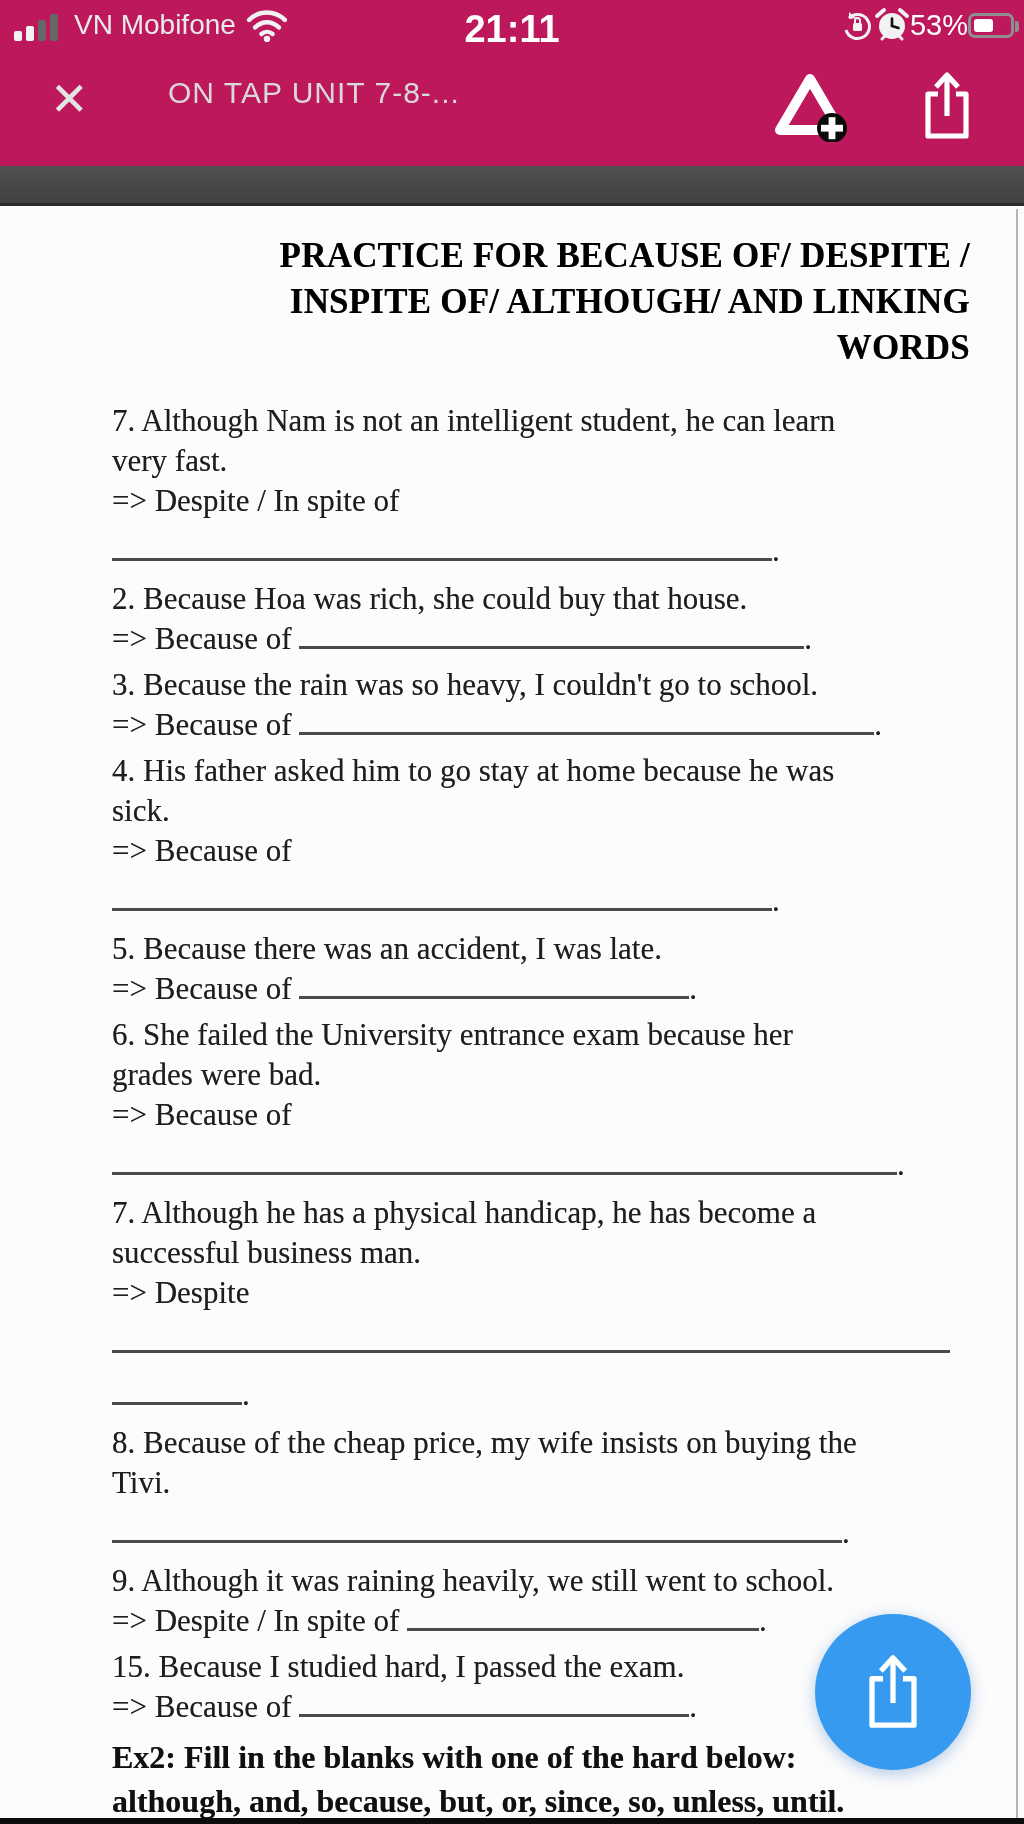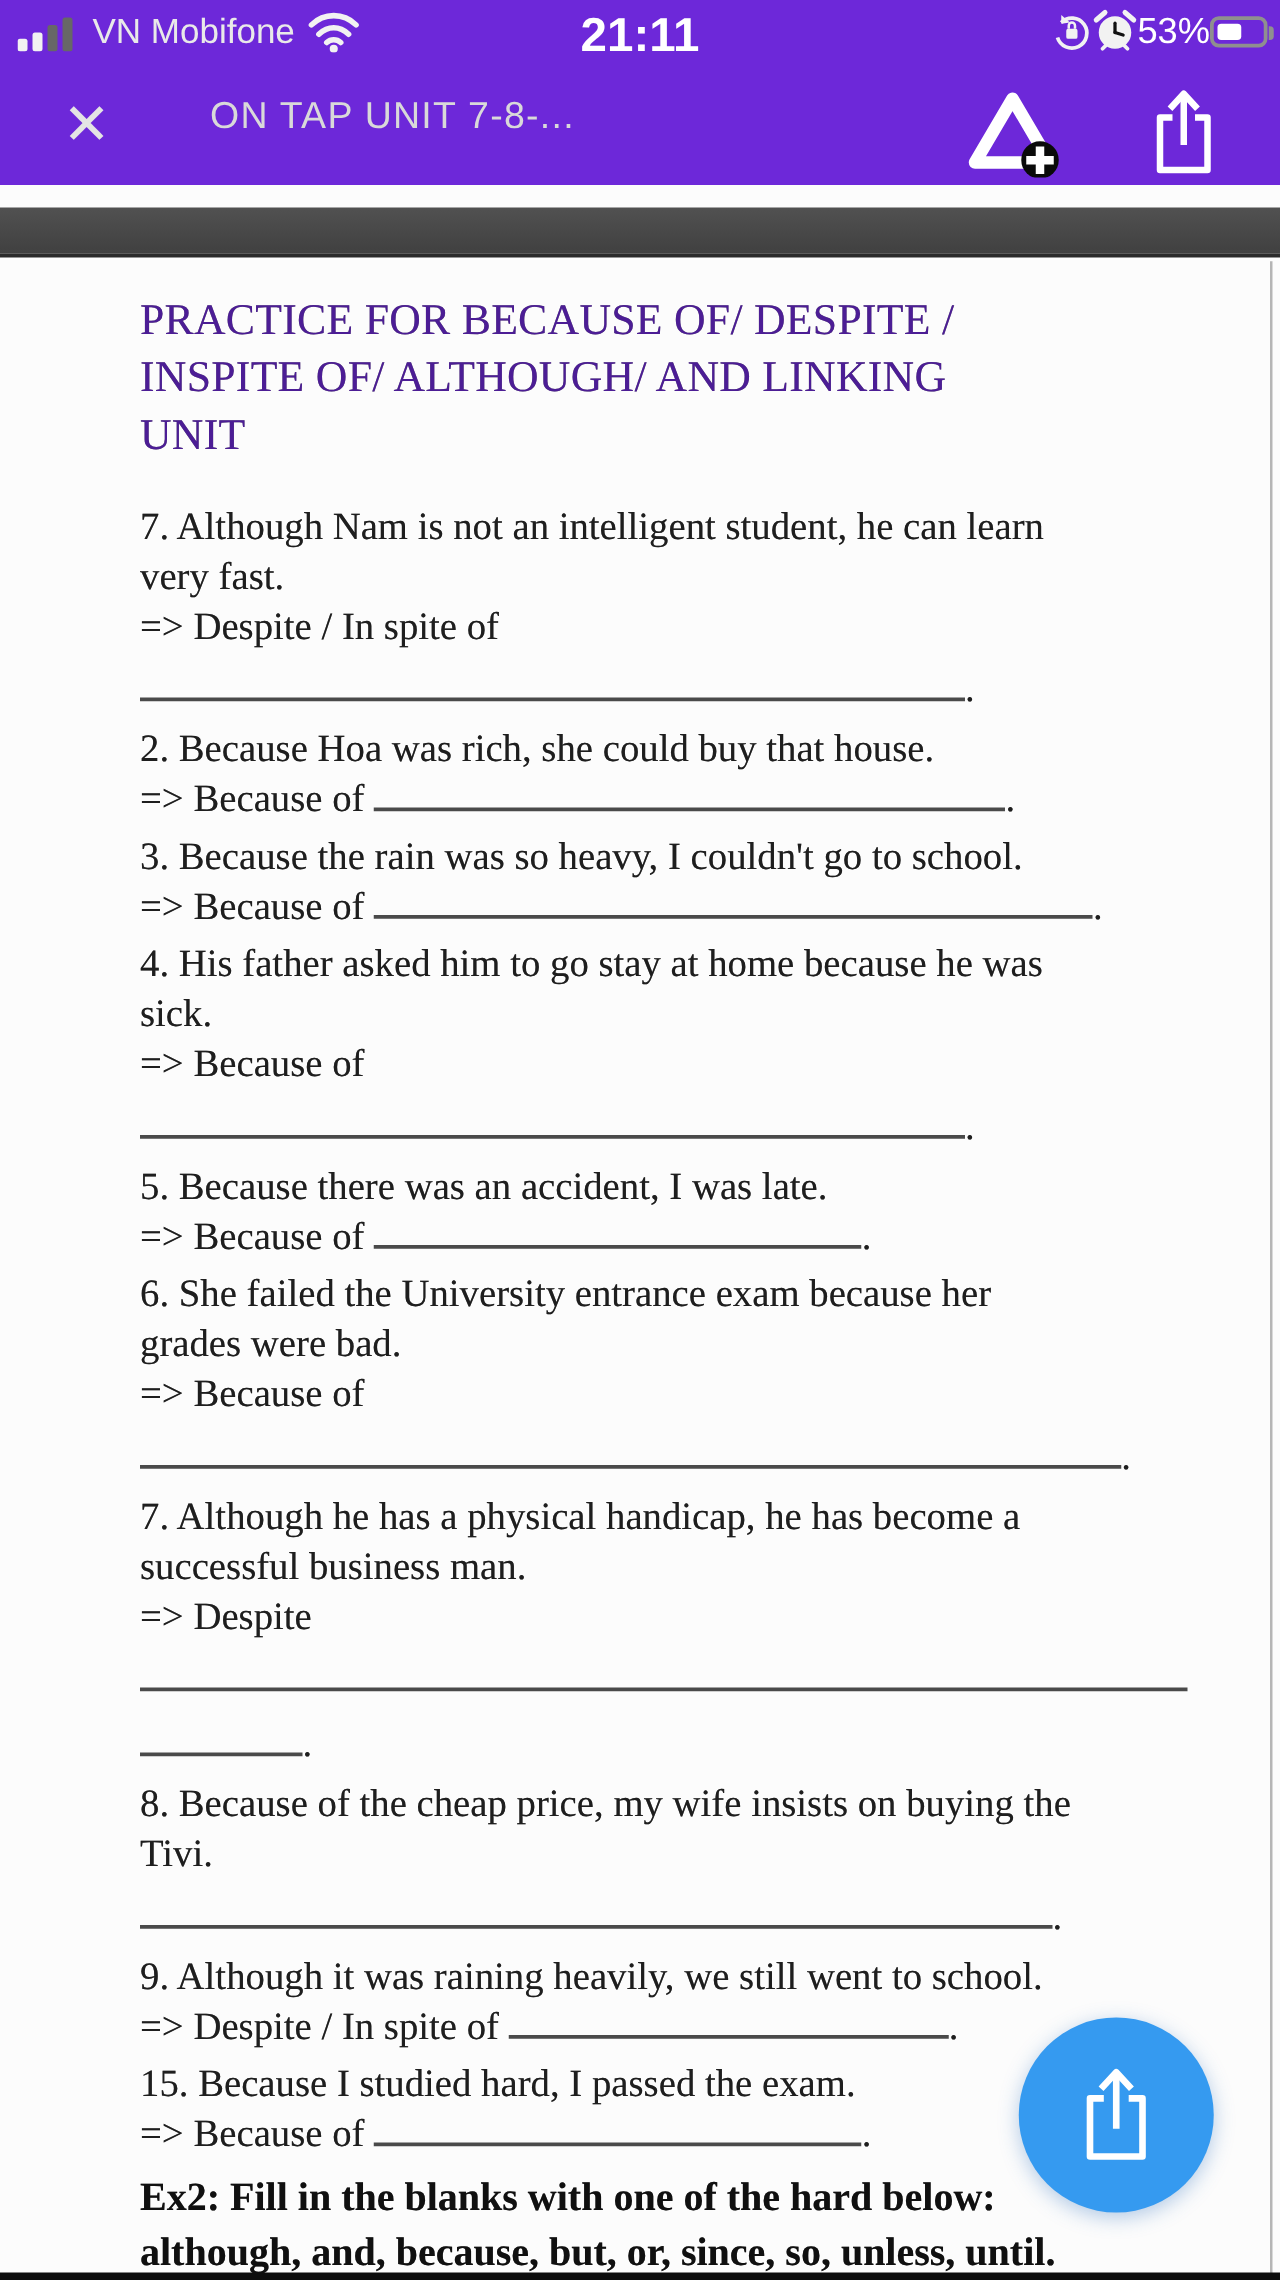--- a/index.html
+++ b/index.html
@@ -6,22 +6,22 @@
   html,body { margin:0; padding:0; }
   body {
     width:1024px; height:1824px;
     position:relative; overflow:hidden;
     background:#fcfcfc;
     font-family:"Liberation Serif", serif;
   }
 
   
   .header {
-    position:absolute; top:0; left:0; right:0; height:148px;
-    background:#6d28d9; color:#f2f2f2;
+    position:absolute; top:0; left:0; right:0; height:166px;
+    background:#be185d; color:#f2f2f2;
   }
   .status { position:relative; height:48px; font-family:"Liberation Sans", sans-serif; }
   .status-left { position:absolute; left:14px; top:7px; display:flex; align-items:center; gap:10px; }
   .carrier { font-size:28px; color:#e9e9e9; }
   .time {
     position:absolute; left:0; right:0; top:8px; text-align:center;
     font-size:38px; font-weight:700; color:#fff; pointer-events:none;
   }
   .status-right { position:absolute; right:10px; top:7px; display:flex; align-items:center; }
   .pct { font-size:29px; color:#fff; font-weight:400; }
@@ -53,23 +53,23 @@
   }
 
   
   .page { position:absolute; top:209px; left:0; right:0; bottom:0; background:#fcfcfc; }
   .content {
     position:absolute; left:112px; top:0; width:858px;
     color:#1e1e1e; font-size:31px; line-height:40px;
     text-shadow:0 0 0.5px rgba(20,20,20,0.55);
   }
   .heading {
-    font-weight:400; text-align:left;
+    font-weight:700; text-align:right;
     font-size:35px; line-height:46px; letter-spacing:0.2px;
-    margin:24px 0 30px; color:#4c1d95;
+    margin:24px 0 30px; color:#000000;
   }
   .item { margin-top:6px; }
   .line { min-height:40px; }
   .blank-line { margin-top:12px; line-height:36px; }
   .blank {
     display:inline-block; max-width:100%;
     border-bottom:3px solid #4a4a4a; height:26px; vertical-align:baseline;
   }
   .footer { margin-top:8px; font-weight:700; font-size:32px; line-height:44px; color:#101010; }
   .footer div { white-space:nowrap; }
@@ -157,21 +157,21 @@
   </div>
 </div>
 
 <div class="subheader"></div>
 
 <div class="page">
   <div class="content">
     <div class="heading">
       <div>PRACTICE FOR BECAUSE OF/ DESPITE /</div>
       <div>INSPITE OF/ ALTHOUGH/ AND LINKING</div>
-      <div>UNIT</div>
+      <div>WORDS</div>
     </div>
 
     <div>
         <div class="item">
           <div class="line"><span>7. Although Nam is not an intelligent student, he can learn</span></div>
           <div class="line"><span>very fast.</span></div>
           <div class="line"><span>=&gt; Despite / In spite of</span></div>
           <div class="line blank-line"><span class="blank" style="width: 660px;"></span><span>.</span></div>
         </div>
         <div class="item">

